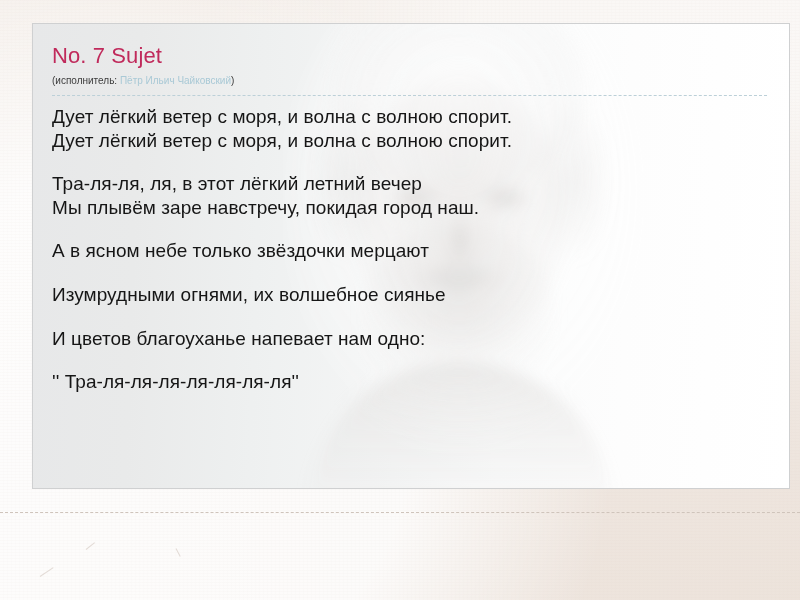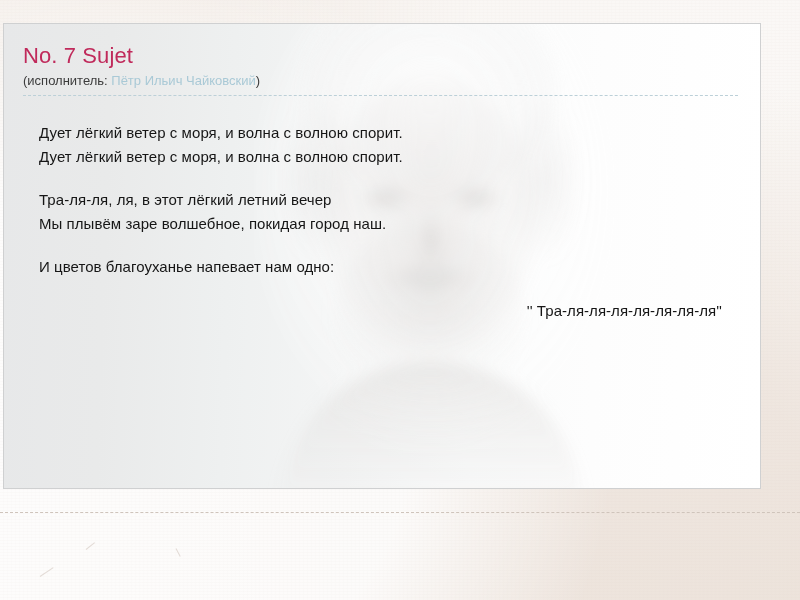--- a/index.html
+++ b/index.html
@@ -54,21 +54,21 @@
     left: 0;
     right: 0;
     top: 512px;
     height: 0;
     border-top: 1px dashed #cfc4bb;
   }
 
   
   #slide-card {
     position: absolute;
-    left: 3px;
+    left: 32px;
     top: 23px;
     width: 758px;
     height: 466px;
     border: 1px solid #cfd0d1;
     box-sizing: border-box;
     overflow: hidden;
     background: linear-gradient(92deg,
         #e7e8e9 0%,
         #e9eaea 14%,
         #eef0f0 30%,
@@ -99,42 +99,42 @@
     margin: 0;
     font-size: 22px;
     line-height: 27px;
     font-weight: normal;
     color: #c02a5b;
     letter-spacing: 0.1px;
   }
 
   #slide-subtitle {
     margin: 2px 0 0 0;
-    font-size: 13px;
+    font-size: 10px;
     line-height: 20px;
     color: #3c3c3c;
     padding-bottom: 4px;
     border-bottom: 1px dashed #bcd0d8;
   }
   #composer-link {
     color: #a9c9d6;
   }
 
   #lyrics {
-    margin: 16px;
+    margin: 0;
     padding-top: 9px;
-    font-size: 15px;
+    font-size: 19px;
     line-height: 23.6px;
     color: #161616;
     letter-spacing: 0.05px;
   }
   .stanza {
     margin: 0 0 20px 0;
   }
-  .stanza:last-child { margin-bottom: 0; text-align: right; }
+  .stanza:last-child { margin-bottom: 0; }
   .lyric-line {
     white-space: pre;
   }
 </style>
 </head>
 <body>
 
 <div id="page-bg"></div>
 <div id="page-noise"></div>
 <div class="scratch" id="scratch-a"></div>
@@ -211,21 +211,27 @@
 
     <p id="slide-subtitle"><span>(исполнитель: </span><span id="composer-link">Пётр Ильич Чайковский</span><span>)</span></p>
 
     <div id="lyrics">
         <div class="stanza">
           <div class="lyric-line">Дует лёгкий ветер с моря, и волна с волною спорит.</div>
           <div class="lyric-line">Дует лёгкий ветер с моря, и волна с волною спорит.</div>
         </div>
         <div class="stanza">
           <div class="lyric-line">Тра-ля-ля, ля, в этот лёгкий летний вечер</div>
-          <div class="lyric-line">Мы плывём заре волшебное, покидая город наш.</div>
+          <div class="lyric-line">Мы плывём заре навстречу, покидая город наш.</div>
+        </div>
+        <div class="stanza">
+          <div class="lyric-line">А в ясном небе только звёздочки мерцают</div>
+        </div>
+        <div class="stanza">
+          <div class="lyric-line">Изумрудными огнями, их волшебное сиянье</div>
         </div>
         <div class="stanza">
           <div class="lyric-line">И цветов благоуханье напевает нам одно:</div>
         </div>
         <div class="stanza">
           <div class="lyric-line">'' Тра-ля-ля-ля-ля-ля-ля-ля''</div>
         </div>
       </div>
 
   </div>

